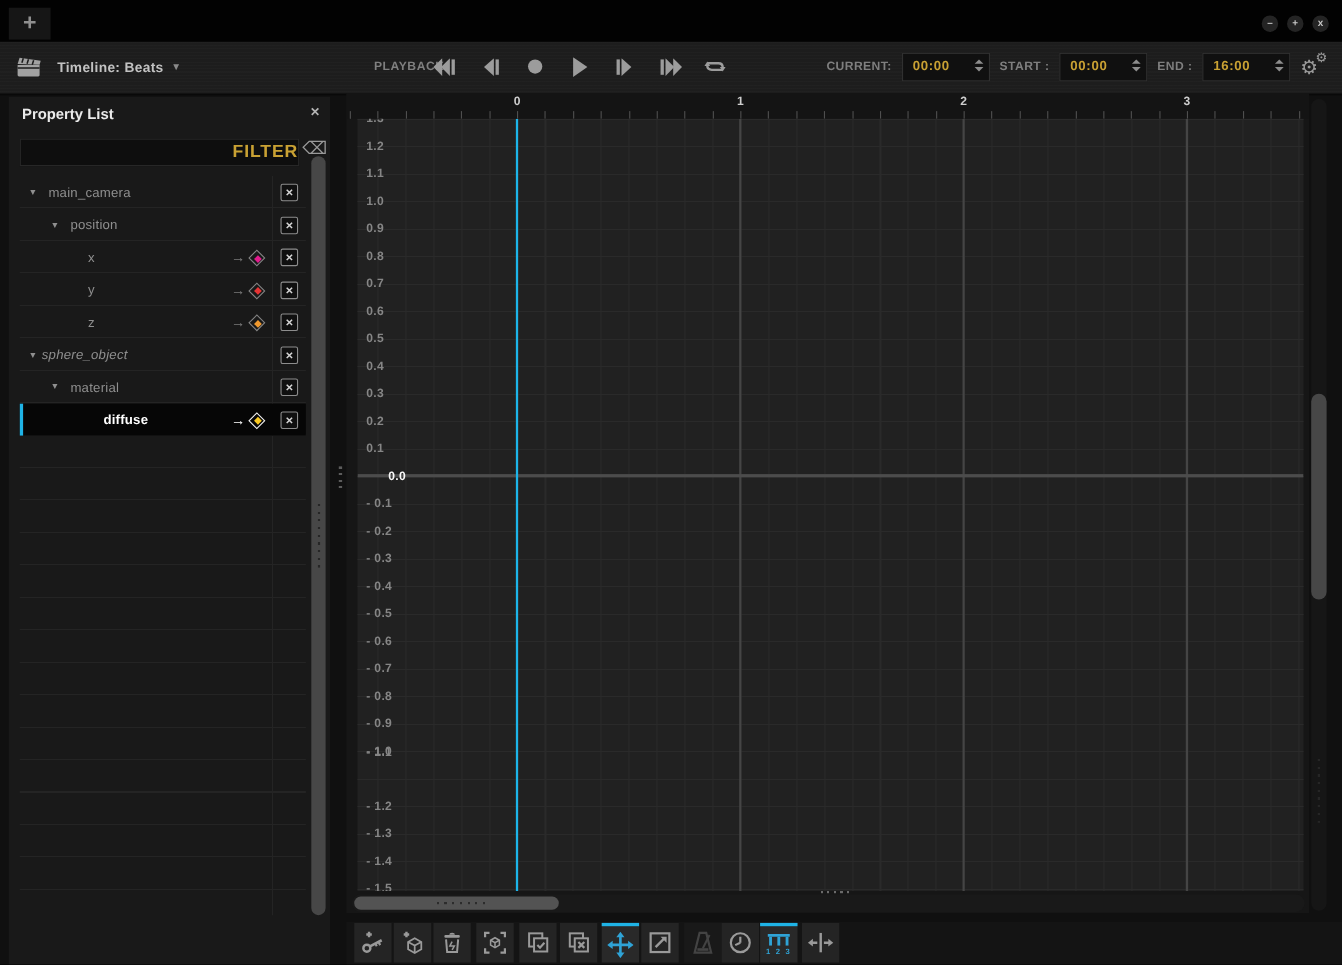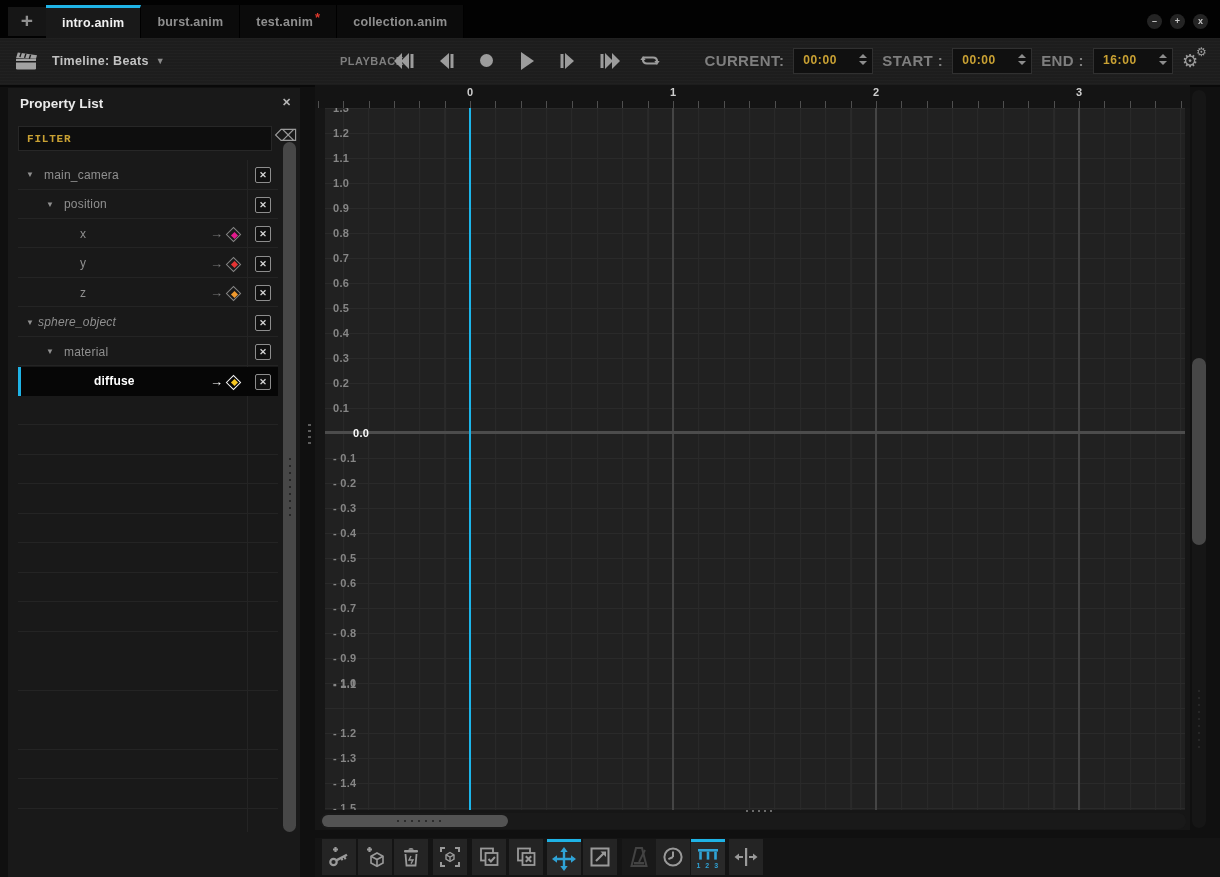--- a/index.html
+++ b/index.html
@@ -24,39 +24,39 @@
      border-bottom:2px solid #090909;}
   .clapper{position:absolute;left:13px;top:11px;color:#a2a2a2;}
   .tl-label{position:absolute;left:52px;top:0;height:45px;display:flex;align-items:center;
             color:#c2c2c2;font-size:12.5px;font-weight:bold;letter-spacing:.3px;}
   .tl-label .chev{color:#8a8a8a;font-size:9px;margin-left:7px;}
   .pb-label{position:absolute;left:340px;top:17px;color:#7f7f7f;font-size:11px;font-weight:bold;letter-spacing:.5px;}
   .playback{position:absolute;left:390px;top:0;height:45px;display:flex;align-items:center;gap:13px;}
   .pbtn{width:28px;height:28px;display:flex;align-items:center;justify-content:center;color:#9c9c9c;}
   .pbtn svg{display:block;}
   .transport{position:absolute;right:8px;top:0;height:45px;display:flex;align-items:center;gap:9px;}
-  .t-label{color:#7f7f7f;font-size:15px;font-weight:bold;letter-spacing:.4px;}
+  .t-label{color:#7f7f7f;font-size:11px;font-weight:bold;letter-spacing:.4px;}
   .t-field{position:relative;width:78px;height:24px;background:#101010;border:1px solid #303030;}
   .t-value{position:absolute;left:9px;top:0;line-height:23px;color:#c9a133;font-size:12px;font-weight:bold;letter-spacing:.6px;}
   .spin{position:absolute;right:5px;top:5px;display:flex;flex-direction:column;gap:3px;}
   .spin i{display:block;width:0;height:0;border-left:4px solid transparent;border-right:4px solid transparent;}
   .spin .up{border-bottom:4px solid #8d8d8d;}
   .spin .dn{border-top:4px solid #8d8d8d;}
   .gears{position:relative;width:30px;height:30px;color:#9a9a9a;}
   .gears .g1{position:absolute;left:0;top:4px;font-size:18px;}
   .gears .g2{position:absolute;left:14px;top:-1px;font-size:12px;}
   
   .panel{position:absolute;left:8px;top:88px;width:292px;bottom:0;background:#191919;}
   .p-title{position:absolute;left:12px;top:8px;color:#eaeaea;font-size:13.5px;font-weight:bold;}
   .p-close{position:absolute;right:6px;top:7px;width:15px;height:15px;color:#b5b5b5;
            font-size:11px;font-weight:bold;text-align:center;line-height:15px;}
   .filterbox{position:absolute;left:10px;top:38px;width:252px;height:23px;background:#0e0e0e;border:1px solid #272727;}
   .filterbox input{position:absolute;inset:0;background:transparent;border:0;outline:none;
-       color:#c9a133;font-family:Liberation Mono, monospace;font-size:11px;font-weight:bold;
-       letter-spacing:.8px;padding:0 0 0 8px;}
+       color:#c9a133;font-family:Liberation Sans, sans-serif;font-size:16px;font-weight:bold;
+       letter-spacing:.8px;padding:0 0 0 8px;text-align:right;}
   .filterbox input::placeholder{color:#c9a133;opacity:1;}
   .filterclear{position:absolute;right:2px;top:36px;width:24px;height:24px;color:#9a9a9a;
        font-size:16px;text-align:center;line-height:24px;}
   .tree{position:absolute;left:10px;top:72px;width:260px;height:672px;
      background-image:
        linear-gradient(to right,transparent 0 229px,#242424 229px 230px,transparent 230px),
        repeating-linear-gradient(to bottom,transparent 0 28.5px,#242424 28.5px 29.5px);}
   .trow{position:absolute;left:0;width:260px;height:29.5px;}
   .trow.selected{background:#060606;}
   .trow .selbar{position:absolute;left:0;top:0;bottom:0;width:3px;background:#1fb3e6;}
@@ -115,35 +115,20 @@
   .bbtn .stack{display:flex;flex-direction:column;align-items:center;line-height:1;}
   .bbtn .mini{font-size:7px;font-weight:bold;letter-spacing:1.5px;margin-top:1px;color:#2fa3d6;}
 </style>
 </head>
 <body>
 
 <div class="window">
 
   <div class="tabbar">
     <div class="newtab">+</div>
-    <div class="tabs" id="tabs">
-        <div class="tab active">
-          <span>intro.anim</span>
-        </div>
-        <div class="tab">
-          <span>burst.anim</span>
-        </div>
-        <div class="tab">
-          <span>test.anim</span>
-          <span class="star">*</span>
-        </div>
-        <div class="tab">
-          <span>collection.anim</span>
-        </div>
-      </div>
     <div class="wincontrols" id="wincontrols">
         <div class="wc">–</div>
         <div class="wc">+</div>
         <div class="wc">x</div>
       </div>
   </div>
 
   <div class="toolbar">
     <span class="clapper">
       <svg width="26" height="23" viewBox="0 0 26 23">

